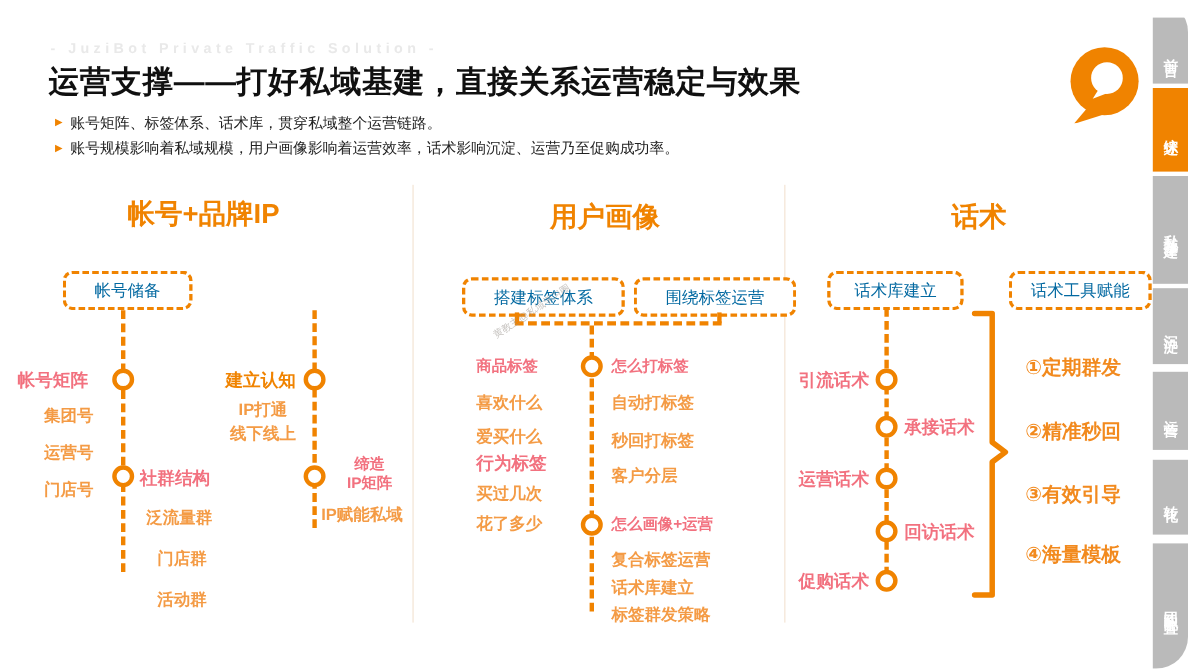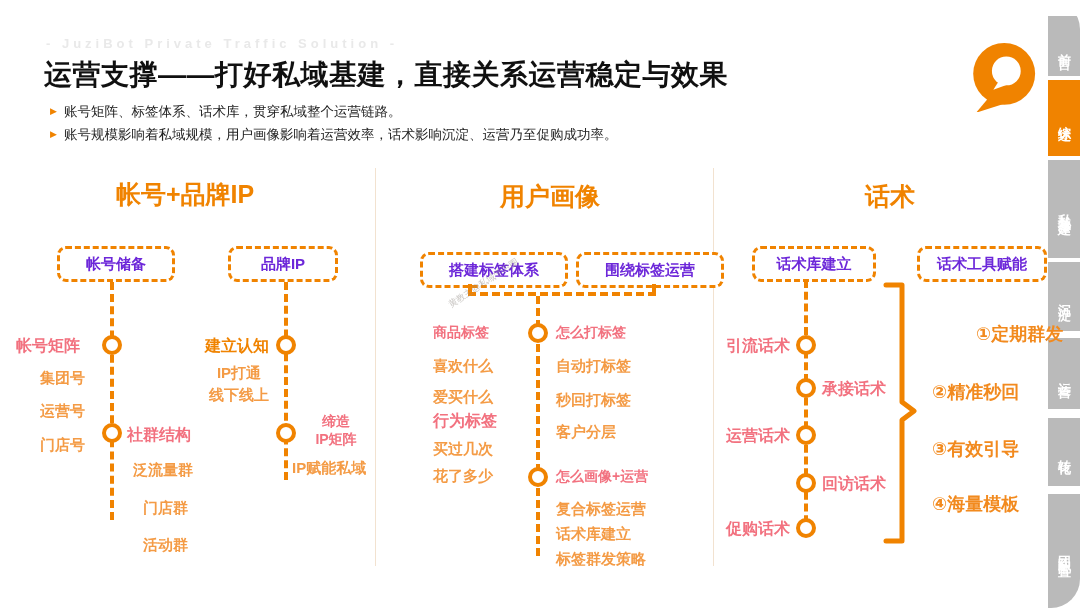--- a/index.html
+++ b/index.html
@@ -28,21 +28,21 @@
   .t4{top:262px;height:69px;} .t5{top:338px;height:71px;} .t6{top:418px;height:68px;}
   .t7{top:494px;height:114px;}
 
   
   .colhead{font-size:25px;font-weight:900;color:#F08300;text-align:center;width:220px;}
   .ch1{left:75px;top:178px;} .ch2{left:440px;top:180px;} .ch3{left:780px;top:180px;}
   .divider{width:1px;top:168px;height:398px;background:#f2e2d0;}
   .dv1{left:375px;} .dv2{left:713px;}
 
   
-  .dbox{border:3px dashed #F08300;border-radius:9px;color:#6d28d9;font-weight:700;
+  .dbox{border:3px dashed #F08300;border-radius:9px;color:#0369a1;font-weight:400;
         font-size:15px;display:flex;align-items:center;justify-content:center;background:#fff;}
 
   
   .vline{width:0;border-left:4px dashed #F08300;}
   .hline{height:0;border-top:4px dashed #F08300;}
 
   
   .node{width:12px;height:12px;border:4px solid #F08300;border-radius:50%;background:#fff;}
 
   
@@ -103,21 +103,20 @@
     </div>
 
   <div class="abs divider dv1"></div>
   <div class="abs divider dv2"></div>
 
   <div class="abs colhead ch1">帐号+品牌IP</div>
   <div class="abs colhead ch2">用户画像</div>
   <div class="abs colhead ch3">话术</div>
 
   <div class="abs dbox" style="left:57px;top:246px;width:112px;height:30px;">帐号储备</div>
-  <div class="abs dbox" style="left:228px;top:246px;width:104px;height:30px;">品牌IP</div>
 
   <div class="abs vline" style="left:110px;top:282px;height:238px;"></div>
   <div class="abs vline" style="left:284px;top:282px;height:198px;"></div>
 
   <div class="abs node" style="left:102px;top:335px;"></div>
   <div class="abs node" style="left:102px;top:423px;"></div>
   <div class="abs node" style="left:276px;top:335px;"></div>
   <div class="abs node" style="left:276px;top:423px;"></div>
 
   <div class="abs lbl pink" style="left:16px;top:336px;">帐号矩阵</div>
@@ -181,20 +180,20 @@
   <div class="abs lbl pink" style="left:726px;top:336px;">引流话术</div>
   <div class="abs lbl pink" style="left:822px;top:379px;">承接话术</div>
   <div class="abs lbl pink" style="left:726px;top:426px;">运营话术</div>
   <div class="abs lbl pink" style="left:822px;top:474px;">回访话术</div>
   <div class="abs lbl pink" style="left:726px;top:519px;">促购话术</div>
 
   <svg class="abs" style="left:878px;top:282px;" width="40" height="262" viewBox="0 0 40 262">
     <path d="M8 3 H24 V120 L36 129 L24 138 V259 H8" fill="none" stroke="#F08300" stroke-width="5" stroke-linecap="round" stroke-linejoin="round"></path>
   </svg>
 
-  <div class="abs toolitem" style="left:932px;top:322px;margin-left:44px;">①定期群发</div>
+  <div class="abs toolitem" style="left:932px;top:322px;">①定期群发</div>
   <div class="abs toolitem" style="left:932px;top:380px;">②精准秒回</div>
   <div class="abs toolitem" style="left:932px;top:437px;">③有效引导</div>
   <div class="abs toolitem" style="left:932px;top:492px;">④海量模板</div>
 
   <div class="abs watermark">黄教主@私域学习圈</div>
 
 </div>
 
 </body></html>

